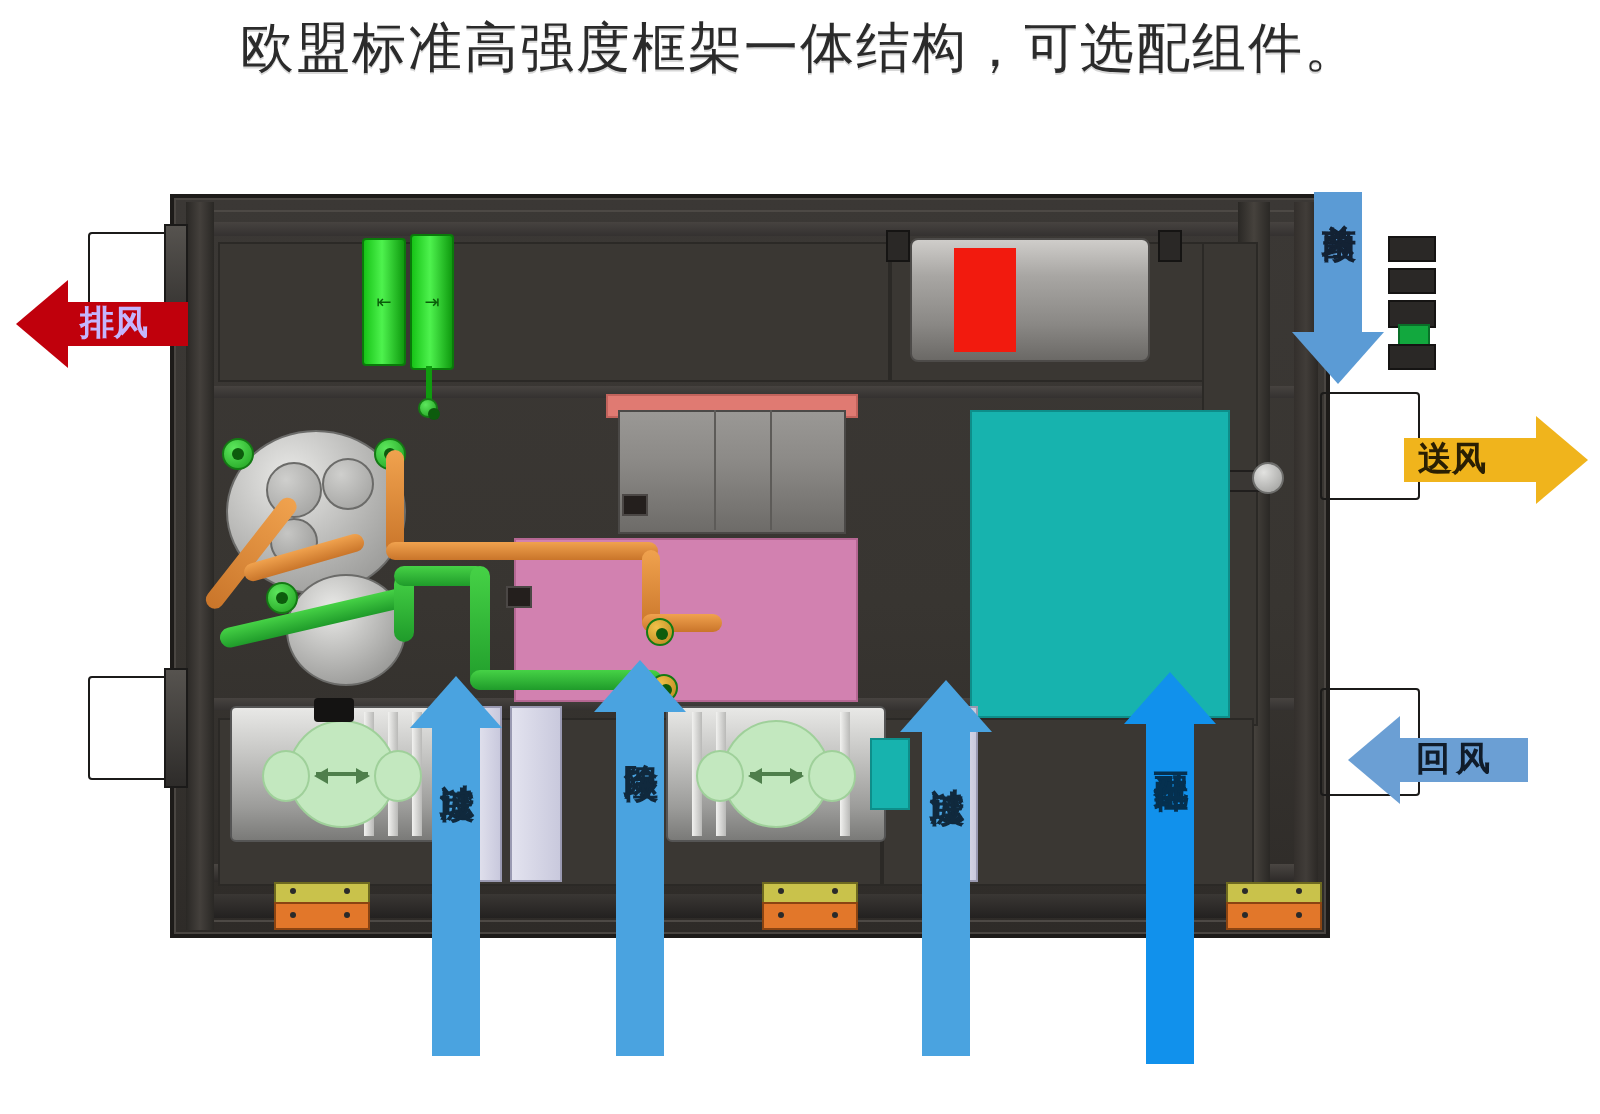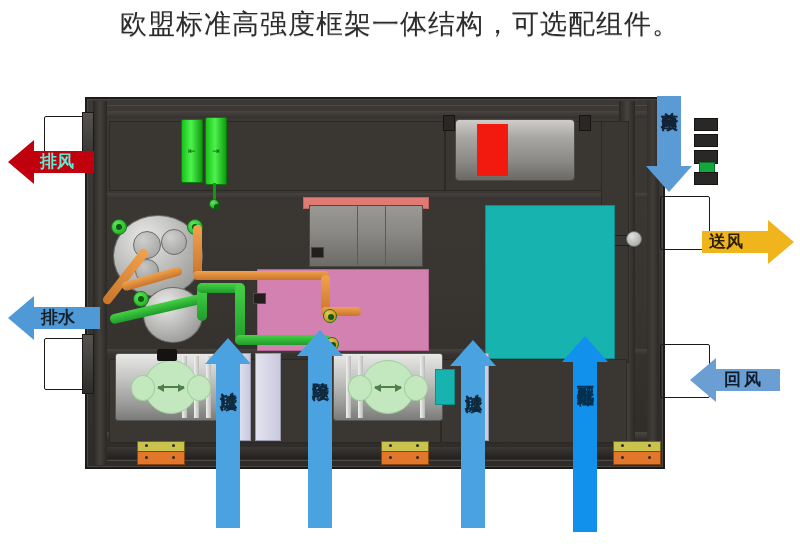--- a/index.html
+++ b/index.html
@@ -99,21 +99,21 @@
   .arrowV .body{position:absolute;left:11px;width:24px;}
   .arrowV .head{position:absolute;left:0;width:0;height:0;border-left:23px solid transparent;border-right:23px solid transparent;}
   .arrowV .txt{
     position:absolute;left:11px;width:24px;font-size:17px;font-weight:700;
     writing-mode:vertical-rl;text-orientation:upright;line-height:24px;letter-spacing:1px;
   }
 
   
   .a-exhaust .body,.a-exhaust .txt{background:#c0000c;}
   .a-exhaust .head{border-right:26px solid #c0000c;}
-  .a-exhaust .txt{color:#5eead4;}
+  .a-exhaust .txt{color:#c4b5fd;}
 
   .a-drain .body,.a-drain .txt{background:#4f9ad6;}
   .a-drain .head{border-right:26px solid #4f9ad6;}
   .a-drain .txt{color:#15202b;}
 
   .a-fresh .body,.a-fresh .txt{background:#8ce02e;}
   .a-fresh .head{border-left:26px solid #8ce02e;}
   .a-fresh .txt{color:#16230a;}
 
   .a-supply .body,.a-supply .txt{background:#f0b41c;}
@@ -277,34 +277,29 @@
   <div class="bracket" style="left:694px;top:150px;width:22px;height:12px;"></div>
   <div class="greenterm" style="left:699px;top:162px;width:14px;height:9px;"></div>
   <div class="bracket" style="left:694px;top:172px;width:22px;height:11px;"></div>
 
   <div class="arrowH a-exhaust" style="left:8px;top:140px;width:86px;">
     <div class="head" style="left:0;"></div>
     <div class="body" style="left:26px;right:0;"></div>
     <div class="txt" style="left:28px;padding:0 4px;">排风</div>
   </div>
 
-  <div class="arrowH a-drain" style="left:8px;top:296px;width:92px;">
-    <div class="head" style="left:0;"></div>
-    <div class="body" style="left:26px;right:0;"></div>
-    <div class="txt" style="left:28px;padding:0 5px;">排水</div>
-  </div>
-
-
-  <div class="arrowH a-supply" style="left:702px;top:220px;width:92px;text-align:right;">
+
+
+  <div class="arrowH a-supply" style="left:702px;top:208px;width:92px;text-align:right;">
     <div class="head" style="right:0;"></div>
     <div class="body" style="left:0;right:26px;"></div>
     <div class="txt" style="left:2px;padding:0 5px;">送风</div>
   </div>
 
-  <div class="arrowH a-return" style="left:690px;top:358px;width:90px;">
+  <div class="arrowH a-return" style="left:674px;top:358px;width:90px;">
     <div class="head" style="left:0;"></div>
     <div class="body" style="left:26px;right:0;"></div>
     <div class="txt" style="left:28px;padding:0 6px;letter-spacing:3px;">回风</div>
   </div>
 
   <div class="arrowV a-steri" style="left:646px;top:96px;height:96px;">
     <div class="body" style="top:0;height:72px;"></div>
     <div class="head" style="top:70px;"></div>
     <div class="txt" style="top:2px;height:68px;">杀菌段</div>
   </div>

